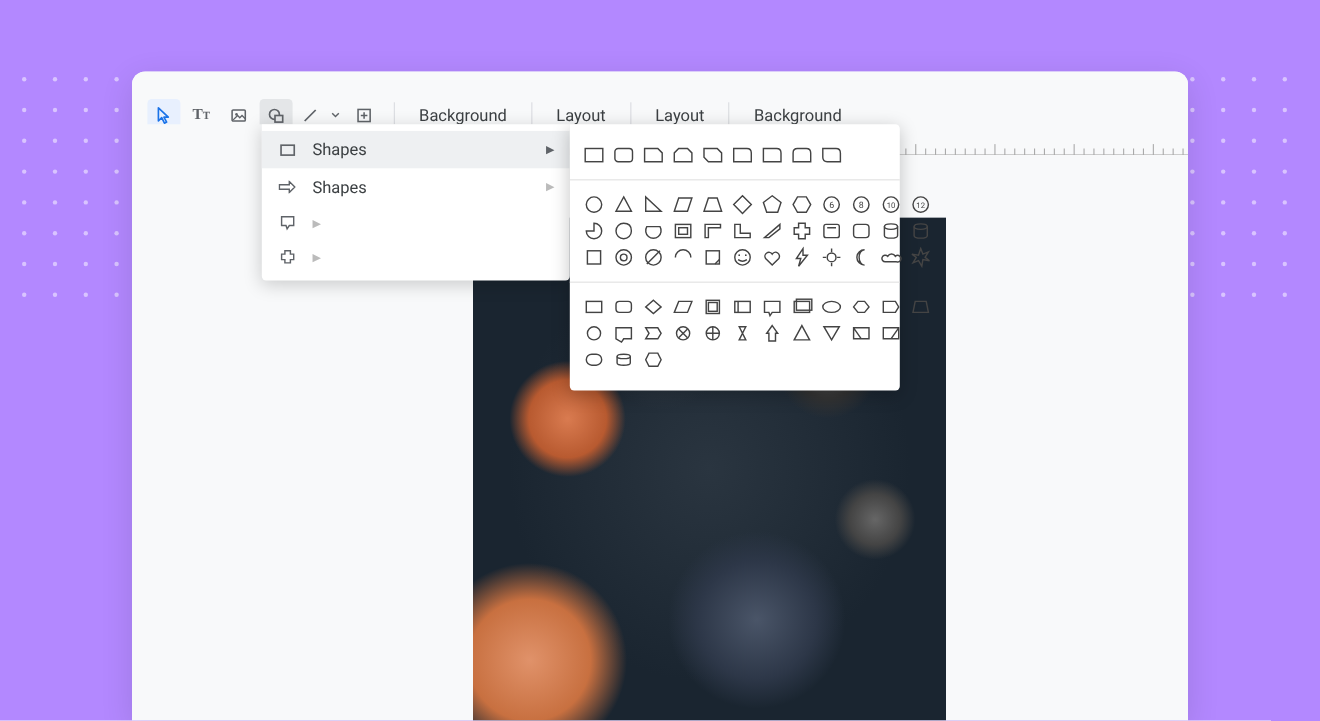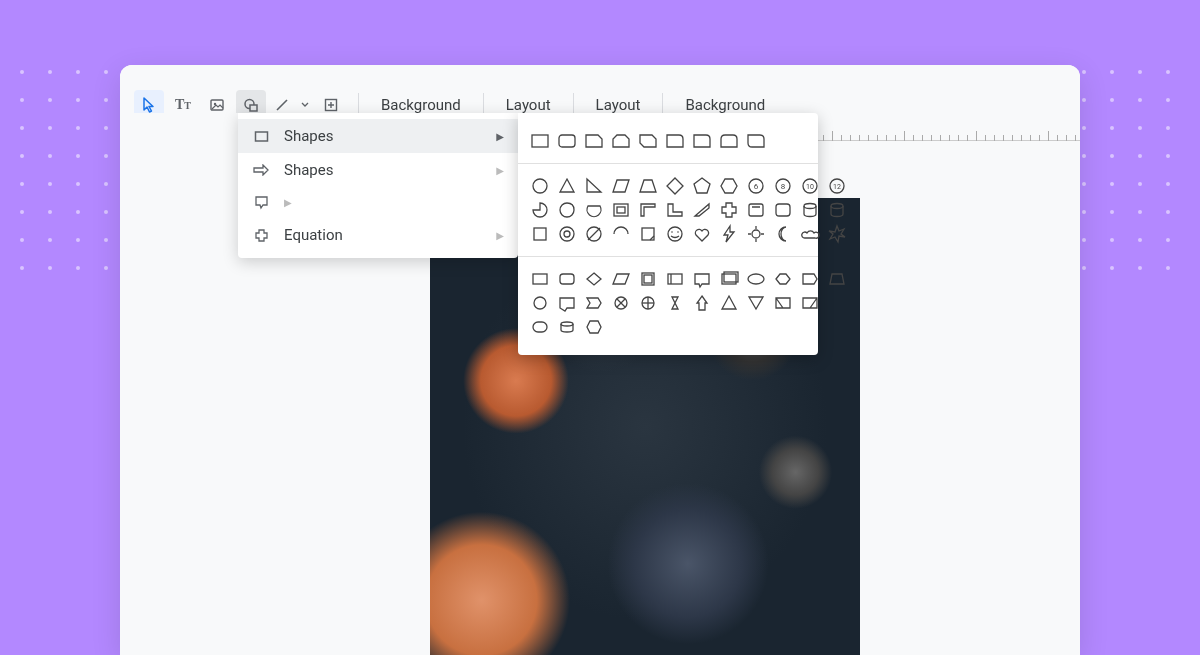--- a/index.html
+++ b/index.html
@@ -500,21 +500,20 @@
           </svg>
       </span>
       <span class="submenu-arrow" style="color:#bbb">▶</span>
     </div>
     <div class="menu-item">
       <span class="icon">
         <svg width="15" height="15" viewBox="0 0 15 15">
             <path d="M5 2 L10 2 L10 5 L13 5 L13 10 L10 10 L10 13 L5 13 L5 10 L2 10 L2 5 L5 5 Z" fill="none" stroke="#5f6368" stroke-width="1.3"></path>
           </svg>
       </span>
-      <span class="label">Equation</span>
       <span class="submenu-arrow" style="color:#bbb">▶</span>
     </div>
   </div>
 
   <div class="shape-gallery">
     <div class="gallery-section">
       <div class="gallery-row" id="g-s1">
           <div class="gallery-shape">
             <svg width="20" height="20" viewBox="0 0 20 20">
               <rect x="2" y="4" width="16" height="12" stroke="#444" stroke-width="1.3" fill="none"></rect>

